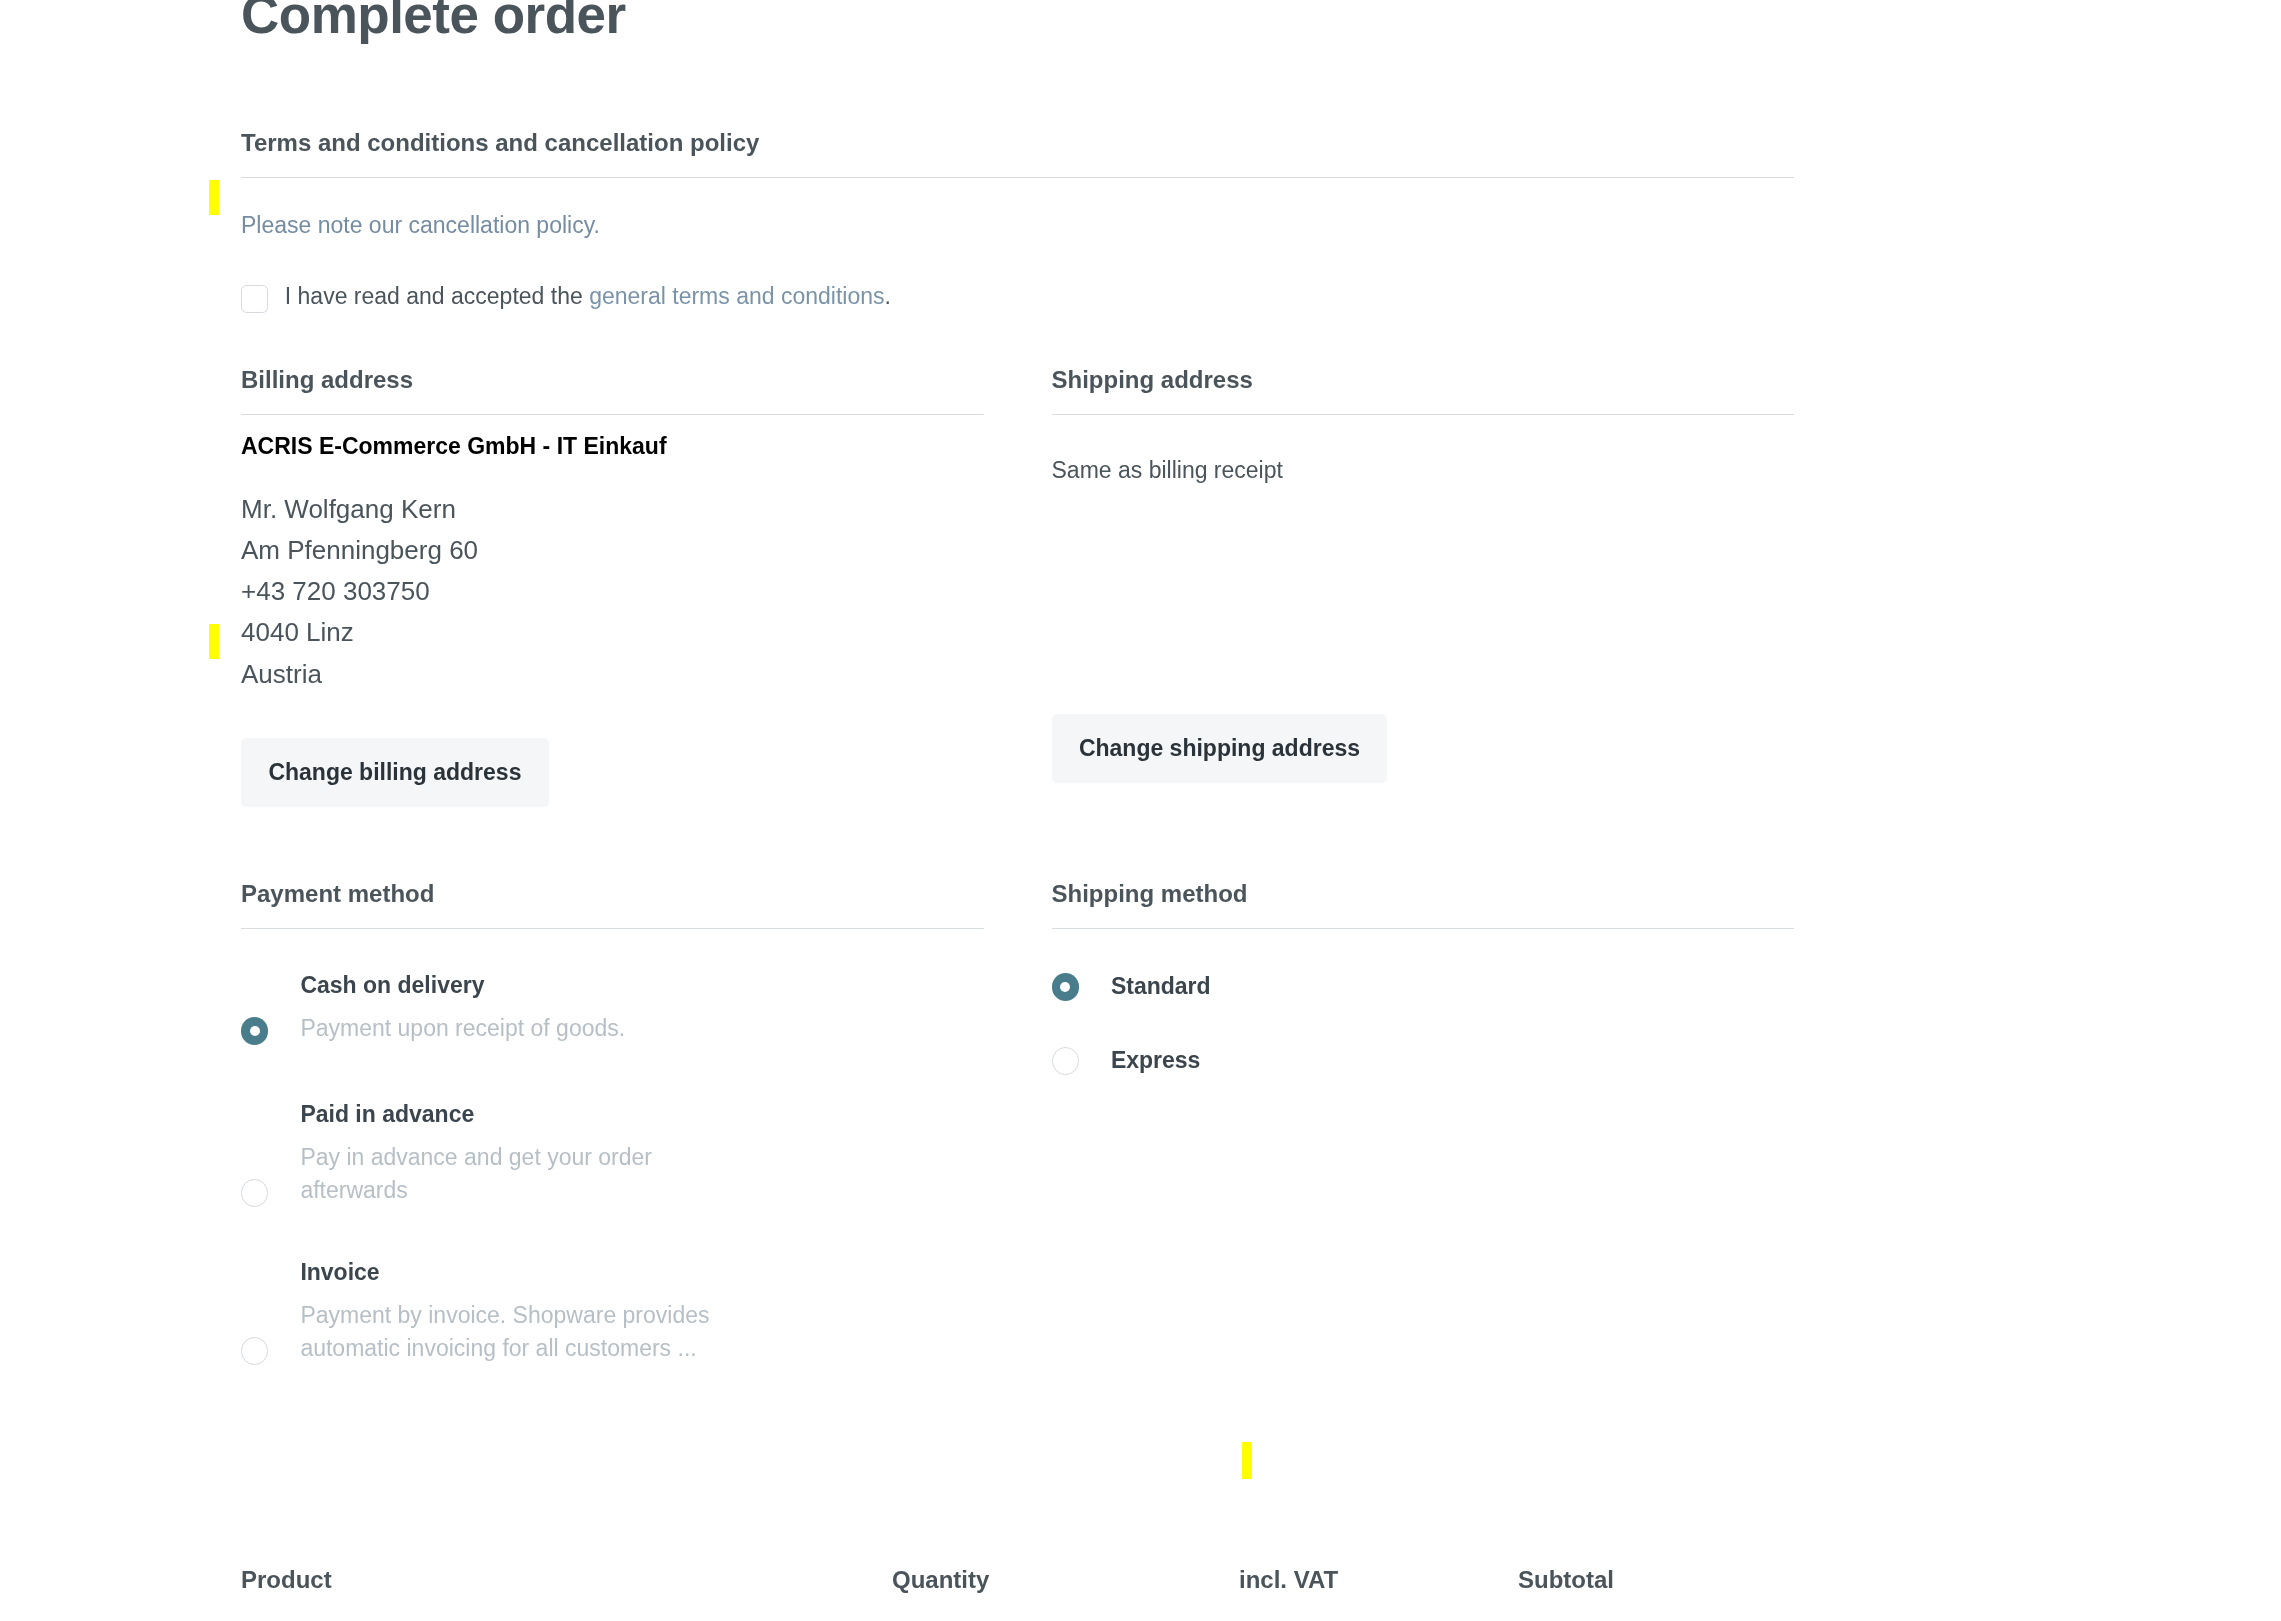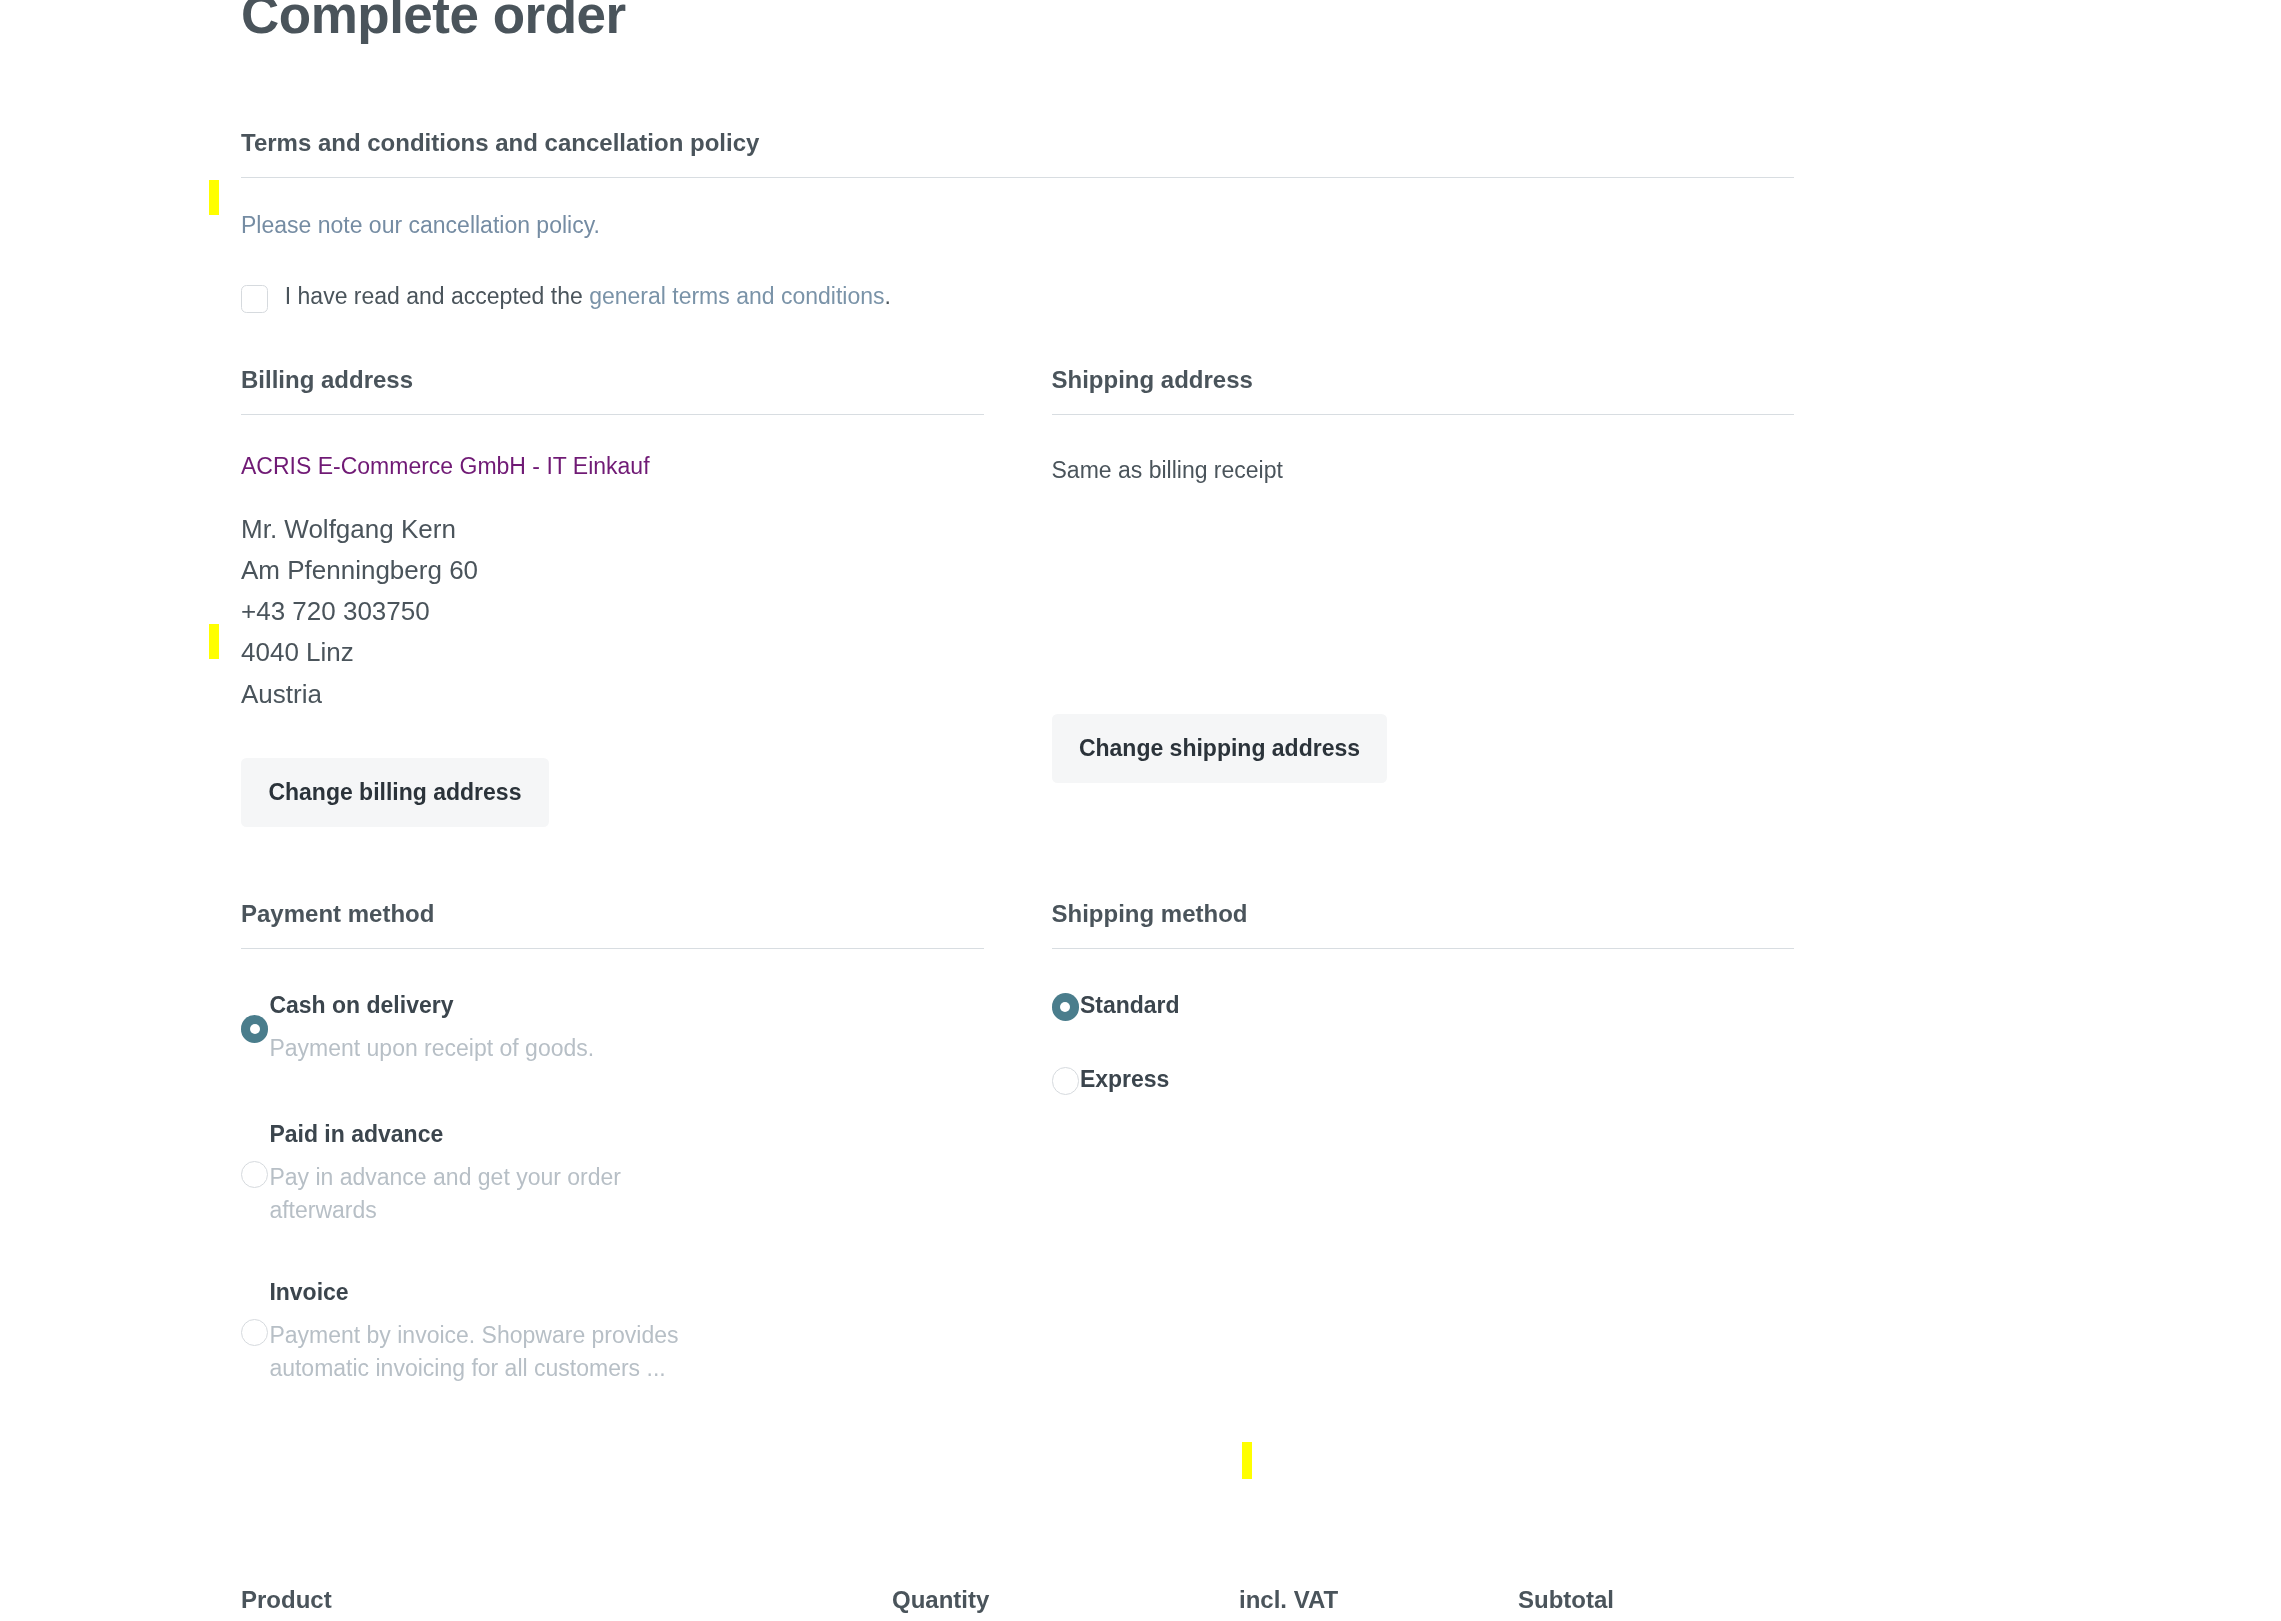--- a/index.html
+++ b/index.html
@@ -81,24 +81,25 @@
   
   .two-col {
     display: flex;
     gap: 68px;
   }
   .col { width: 743px; }
 
   .addr-block { margin-top: 53px; }
 
   .addr-company {
-    margin-top: 36px;
-    font-size: 23px;
-    color: #701a75;
+    margin-top: 16px;
+    font-size: 23px;
+    color: #000000;
     line-height: 1.35;
+    font-weight: bold;
   }
   .addr-lines {
     margin-top: 27.4px;
     font-size: 26px;
     color: #4a545b;
     line-height: 1.58;
   }
   .addr-simple {
     margin-top: 40px;
     font-size: 23px;
@@ -119,22 +120,22 @@
     color: #2b333a;
     cursor: pointer;
     white-space: nowrap;
   }
 
   
   .method-wrap { margin-top: 73px; }
 
   .radio-row {
     display: flex;
-    align-items: center;
-    gap: 1px;
+    align-items: flex-end;
+    gap: 32px;
     margin-top: 40px;
   }
   .radio-row.first { margin-top: 42px; }
 
   .radio {
     width: 27.4px; height: 27.4px;
     border-radius: 50%;
     border: 0.9px solid #d6dade;
     background: #fff;
     flex: 0 0 auto;

